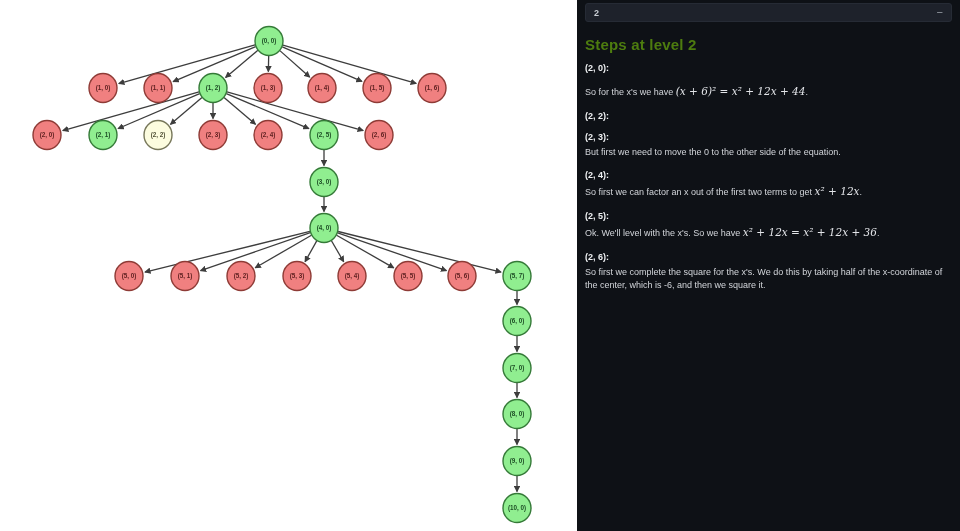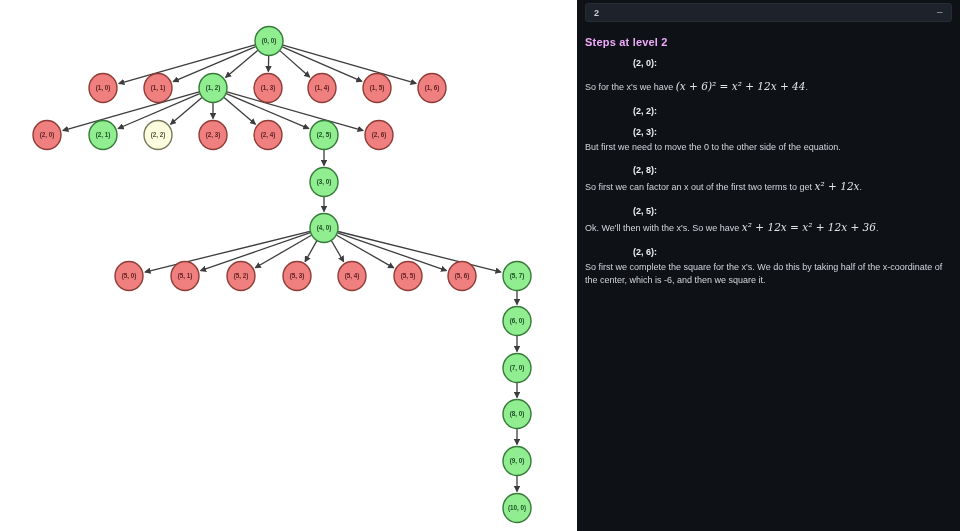--- a/index.html
+++ b/index.html
@@ -5,23 +5,23 @@
   html,body{margin:0;padding:0;background:#0e1116;}
   body{width:960px;height:531px;overflow:hidden;font-family:"Liberation Sans",sans-serif;}
   .app{display:flex;width:960px;height:531px;}
   .canvas-area{width:577px;height:531px;background:#ffffff;flex:none;}
   .canvas-area svg{display:block;}
   .side-panel{flex:1;background:#0e1116;color:#e8eaed;box-sizing:border-box;padding:0 8px;overflow:hidden;}
   .titlebar{margin-top:3px;height:17px;background:#1e222b;border:1px solid #262b35;border-radius:3px;
             display:flex;align-items:center;justify-content:space-between;padding:0 8px;
             font-size:9px;font-weight:bold;color:#c9cdd3;}
   .titlebar .min{color:#9aa0a8;font-weight:normal;cursor:pointer;font-size:11px;line-height:1;}
-  h1.panel-title{font-size:11px;margin:14px 0 10px 0;color:#f0abfc;font-weight:bold;letter-spacing:.2px;}
+  h1.panel-title{font-size:15px;margin:14px 0 10px 0;color:#4d7c0f;font-weight:bold;letter-spacing:.2px;}
   .step{margin-bottom:11px;}
-  .step-label{font-size:9px;font-weight:bold;color:#eef0f2;margin-bottom:4px;margin-left:48px;}
+  .step-label{font-size:9px;font-weight:bold;color:#eef0f2;margin-bottom:4px;}
   .step-body{font-size:9px;color:#d2d5da;line-height:1.5;}
   .math{font-family:"DejaVu Serif",serif;font-style:italic;font-size:10.5px;color:#e3e5e9;white-space:nowrap;}
 </style>
 </head>
 <body>
 
 <div class="app">
 
   <div class="canvas-area">
     <svg id="tree-svg" width="577" height="531" viewBox="0 0 577 531">
@@ -196,26 +196,26 @@
           <div class="step-body"><span>So for the x's we have </span><span class="math">(x + 6)² = x² + 12x + 44</span><span>.</span></div>
         </div>
         <div class="step">
           <div class="step-label">(2, 2):</div>
         </div>
         <div class="step">
           <div class="step-label">(2, 3):</div>
           <div class="step-body"><span>But first we need to move the 0 to the other side of the equation.</span></div>
         </div>
         <div class="step">
-          <div class="step-label">(2, 8):</div>
+          <div class="step-label">(2, 4):</div>
           <div class="step-body"><span>So first we can factor an x out of the first two terms to get </span><span class="math">x² + 12x</span><span>.</span></div>
         </div>
         <div class="step">
           <div class="step-label">(2, 5):</div>
-          <div class="step-body"><span>Ok. We'll then with the x's. So we have </span><span class="math">x² + 12x = x² + 12x + 36</span><span>.</span></div>
+          <div class="step-body"><span>Ok. We'll level with the x's. So we have </span><span class="math">x² + 12x = x² + 12x + 36</span><span>.</span></div>
         </div>
         <div class="step">
           <div class="step-label">(2, 6):</div>
           <div class="step-body"><span>So first we complete the square for the x's. We do this by taking half of the x-coordinate of the center, which is -6, and then we square it.</span></div>
         </div>
       </div>
   </div>
 
 </div>
 

